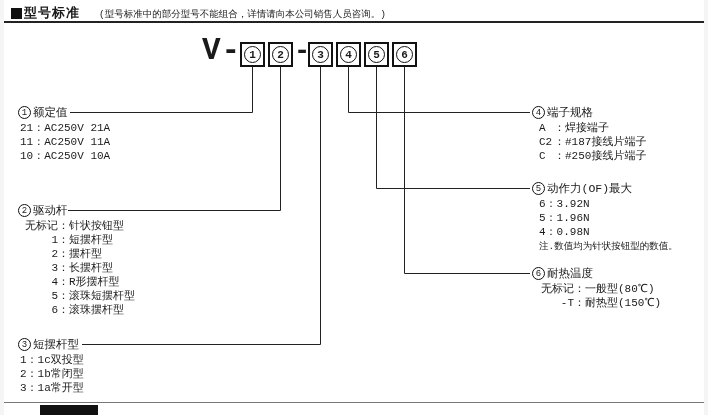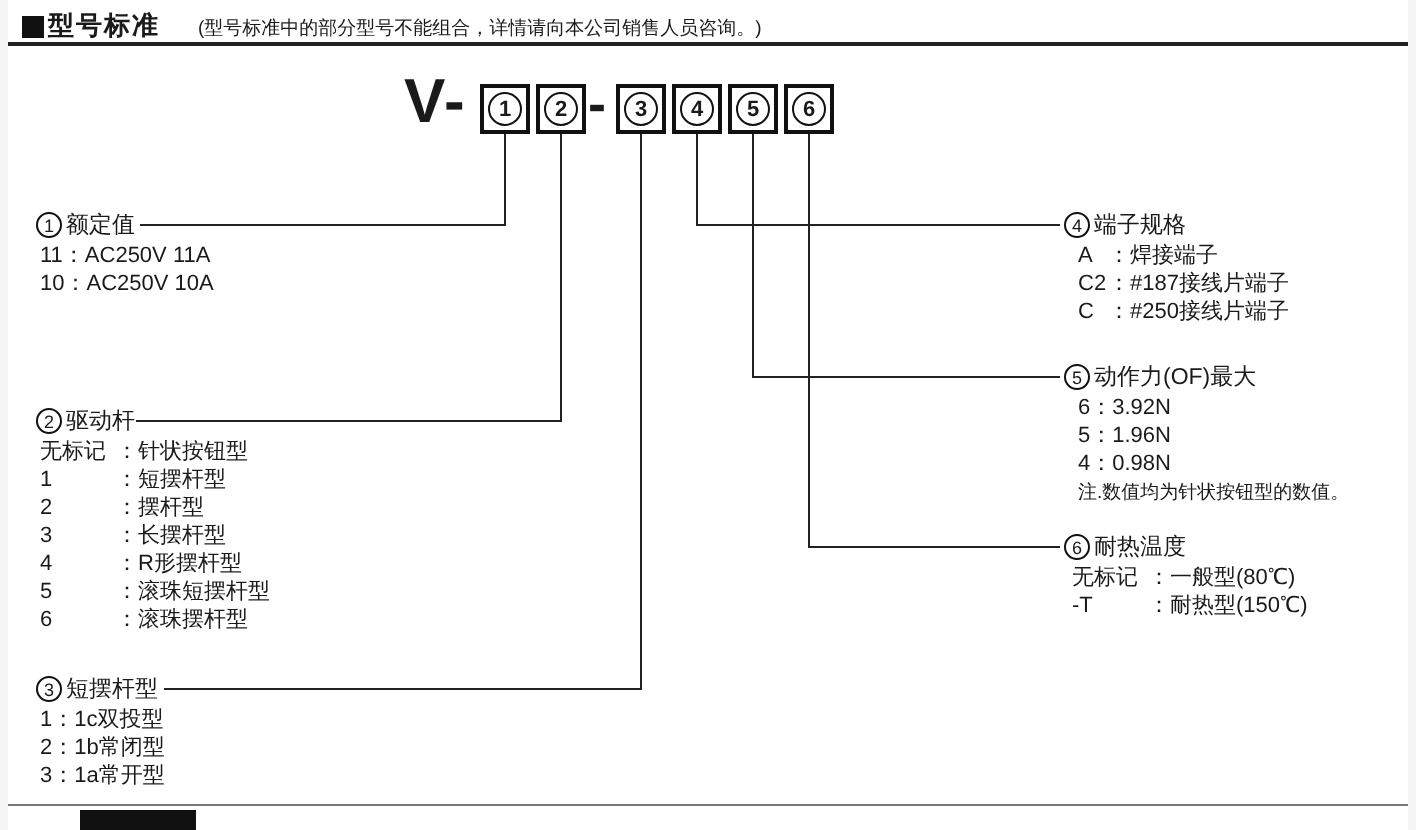--- a/index.html
+++ b/index.html
@@ -1,19 +1,19 @@
 <!DOCTYPE html>
 <html><head>
 <meta charset="utf-8">
 <style>
   * { margin:0; padding:0; box-sizing:border-box; }
   html,body { background:#f5f5f5; }
   .page {
     position:relative; width:700px; height:415px; background:#ffffff;
-    font-family:Liberation Sans, sans-serif; color:#1a1a1a;
+    font-family:Liberation Mono, monospace; color:#1a1a1a;
     overflow:hidden; margin:0 auto;
   }
   .abs { position:absolute; }
 
   
   .header { left:7px; top:4px; display:flex; align-items:center; }
   .header-square { width:11px; height:11px; background:#111; display:inline-block; margin-right:2px; }
   .header-title { font-size:13px; font-weight:bold; letter-spacing:1px; }
   .header-note { font-size:9.5px; margin-left:19px; padding-top:2px; }
   .header-rule { left:0; top:21px; width:701px; height:2px; background:#222; }
@@ -34,21 +34,21 @@
   .model-dash { left:290px; top:37px; font-size:27px; font-weight:bold; }
 
   
   .section-title { font-size:11.5px; display:flex; align-items:center; white-space:nowrap; background:#fff; }
   .cnum {
     width:13px; height:13px; border:1px solid #111; border-radius:50%; flex:none;
     font-size:9px; display:inline-flex; align-items:center; justify-content:center; margin-right:2px;
   }
   .items { font-size:11px; line-height:14px; white-space:nowrap; }
   .row { display:flex; }
-  .code-w { width:38px; text-align:left; flex:none; }
+  .code-w { width:38px; text-align:right; flex:none; }
   .code-n { width:15px; text-align:left; flex:none; }
   .note { font-size:9.5px; line-height:13px; margin-top:1px;text-align:right; }
 
   svg.lines { position:absolute; left:0; top:0; pointer-events:none; }
 </style>
 </head>
 <body>
 
 <div class="page">
 
@@ -90,20 +90,21 @@
   </div>
   <div class="abs num-box" style="left:388px">
     <span class="num-circle">6</span>
   </div>
 
   <div class="abs section-title" style="left:14px; top:105px">
     <span class="cnum">1</span>
     <span>额定值</span>
   </div>
   <div class="abs items" style="left:16px; top:121px">
+    <div>21：AC250V 21A</div>
     <div>11：AC250V 11A</div>
     <div>10：AC250V 10A</div>
   </div>
 
   <div class="abs section-title" style="left:14px; top:203px">
     <span class="cnum">2</span>
     <span>驱动杆</span>
   </div>
   <div class="abs items" style="left:16px; top:219px">
     <div class="row">

